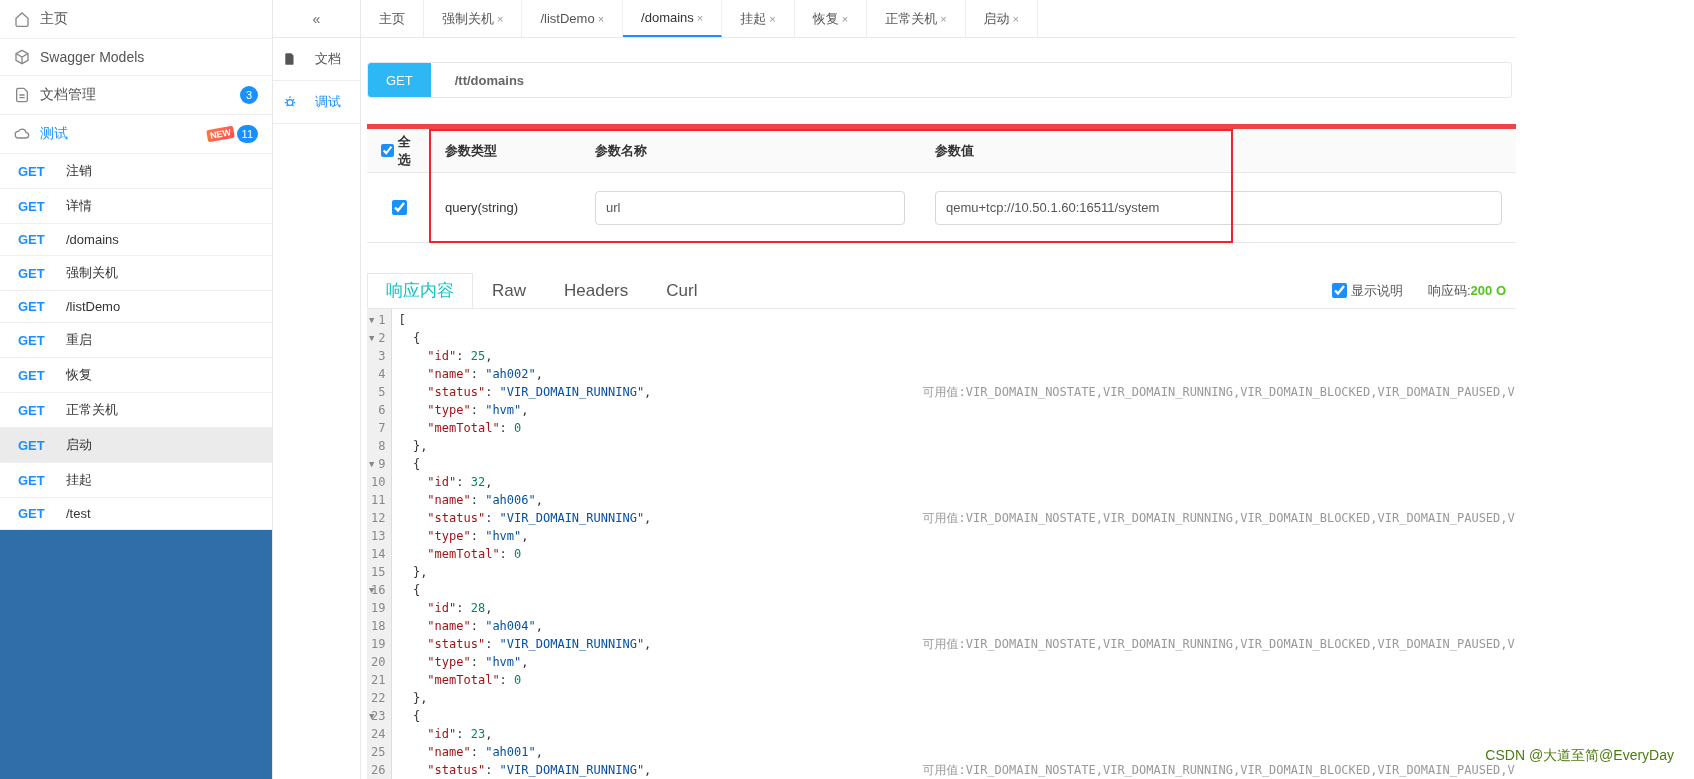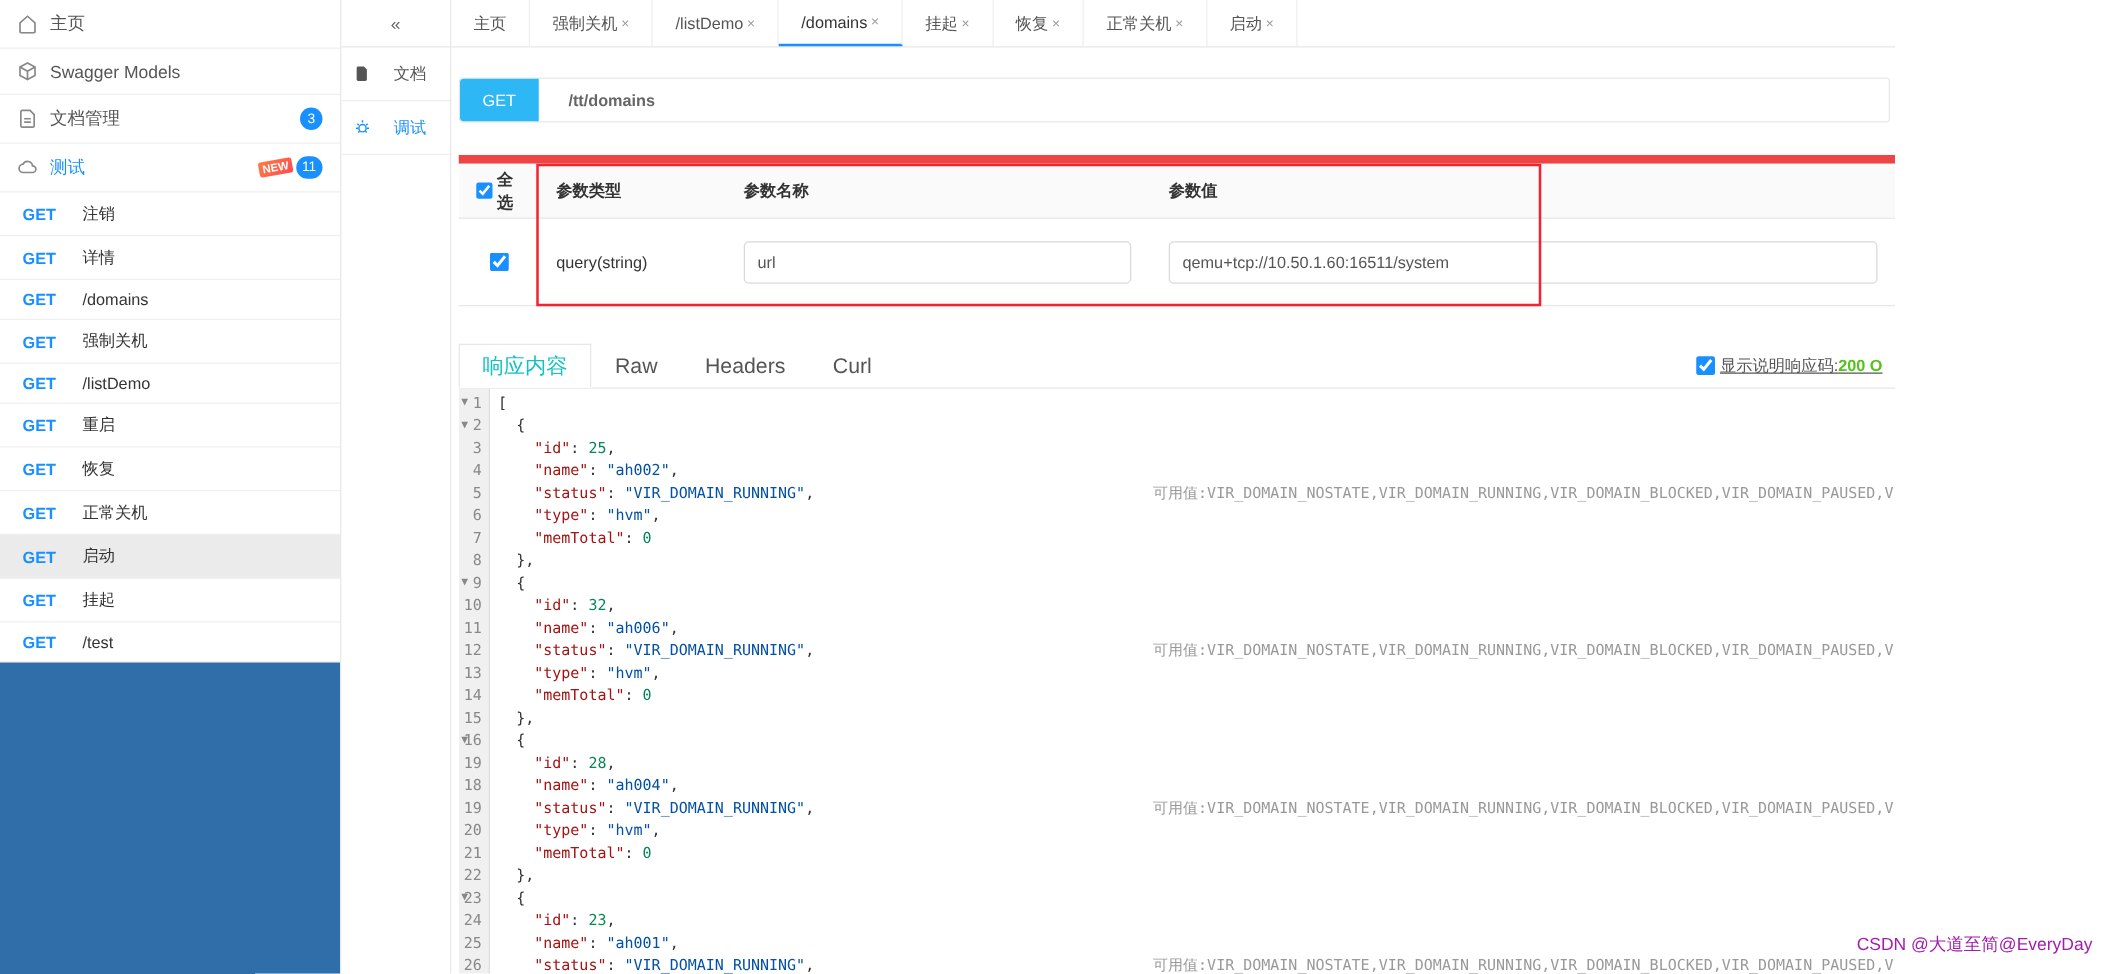--- a/index.html
+++ b/index.html
@@ -34,50 +34,50 @@
 .tabs { display: flex; border-bottom: 1px solid #e8e8e8; height: 38px; align-items: stretch; }
 .tab { padding: 0 18px; display:flex; align-items:center; font-size:13px; color:#555; border-right:1px solid #eee; cursor:pointer; white-space:nowrap; }
 .tab.active { border-bottom: 2px solid #1890ff; color:#333; }
 .tab .x { margin-left:3px; color:#999; font-size:11px; }
 
 .content { padding: 24px 0 0 0; display:flex; flex-direction:column; flex:1; min-height:0; }
 .req-bar { display:flex; align-items:center; margin: 0 0 26px 6px; border:1px solid #e8e8e8; height:36px; border-radius:3px; width: calc(100% - 10px); }
 .req-method { background:#2db7f5; color:#fff; padding: 0 18px; height:100%; display:flex; align-items:center; font-size:13px; border-radius:3px 0 0 3px; }
 .req-path { padding: 0 24px; color:#666; font-size:13px;font-weight:bold; }
 
-.param-table { border-top:7px solid #ef4444; margin-left:6px; }
+.param-table { border-top:5px solid #ef4444; margin-left:6px; }
 .pt-head, .pt-row { display:flex; align-items:center; border-bottom:1px solid #e8e8e8; }
 .pt-head { background:#fafafa; height:44px; font-weight:bold; color:#333; }
 .pt-row { height: 70px; }
 .cell { padding: 0 14px; display:flex; align-items:center; }
 .cell.chk { width: 64px; justify-content:center; }
 .cell.type { width: 150px; }
 .cell.name { width: 340px; }
 .cell.val { flex:1; }
 input[type=checkbox] { width:15px; height:15px; accent-color:#1890ff; }
 .inp { width: 100%; max-width: 310px; height: 34px; border:1px solid #d9d9d9; border-radius:4px; padding: 0 10px; font-size:13px; color:#555; }
 .inp.wide { max-width: 700px; }
 .hl-box { position:absolute; border:2px solid #f5222d; pointer-events:none; }
 
 .resp-tabs { display:flex; align-items:center; border-bottom:1px solid #e8e8e8; margin: 30px 0 0 6px; height:36px; position:relative; }
 .rtab { padding: 0 18px; height:100%; display:flex; align-items:center; cursor:pointer; color:#555; font-size:17px; border:1px solid transparent; border-bottom:none; }
 .rtab.active { color:#13c2c2; border-color:#e8e8e8; border-bottom:1px solid #fff; background:#fff; margin-bottom:-1px; }
-.resp-right { margin-left:auto; display:flex; align-items:center; gap:0; padding-right:10px; font-size:13px; color:#555;text-decoration:underline; }
+.resp-right { margin-left:auto; display:flex; align-items:center; gap:25px; padding-right:10px; font-size:13px; color:#555; }
 .resp-right .code { color:#52c41a; font-weight:bold; }
 
 .code-area { display:flex; flex:1; min-height:0; margin-left:6px; overflow:hidden; position:relative; font-family: Consolas, Monaco, monospace; font-size:12px; }
 .gutter { background:#f0f0f0; color:#888; text-align:right; padding: 2px 6px 2px 4px; user-select:none; border-right:1px solid #ddd; line-height:18px; }
 .gutter div { height:18px; }
 .code-body { padding: 2px 6px; white-space:pre; line-height:18px; overflow:auto; flex:1; position:relative; color:#333; }
 .code-body .k { color:#a31515; } 
 .code-body .s { color:#0451a5; } 
 .code-body .n { color:#098658; } 
 .code-body .p { color:#333; }
 .hint { position:absolute; color:#999; font-size:12px; white-space:nowrap; }
-.watermark { position: fixed; right: 20px; bottom: 14px; color: #a21caf; font-size: 14px; pointer-events:none; }
+.watermark { position: fixed; right: 20px; bottom: 14px; color: #4d7c0f; font-size: 14px; pointer-events:none; }
 .arrow { position:absolute; left:2px; color:#888; font-size:9px; }
 </style>
 </head>
 <body>
 
 <div class="app">
 
   <div class="sidebar">
     <div id="sb-groups">
         <div class="sb-item">

